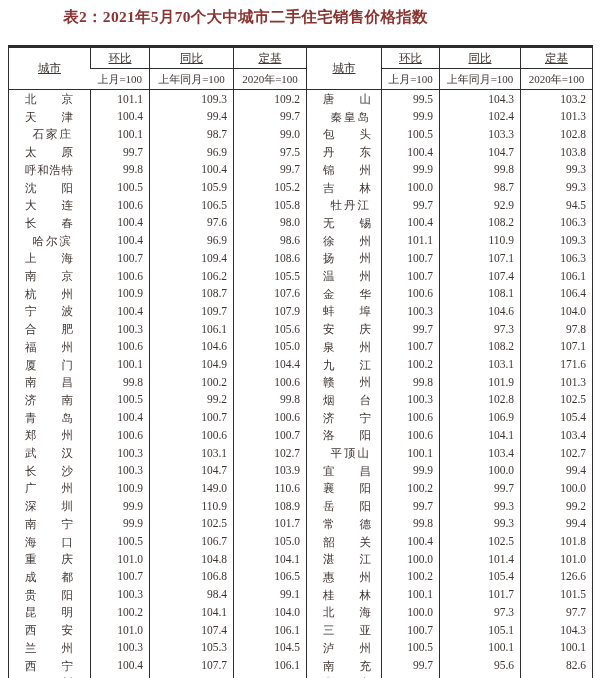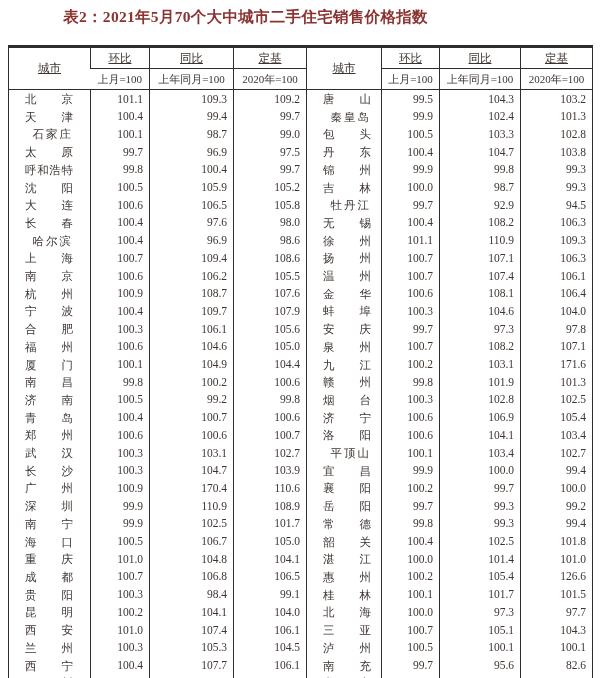--- a/index.html
+++ b/index.html
@@ -298,21 +298,21 @@
           <td class="num">104.7</td>
           <td class="num">103.9</td>
           <td class="city"><span class="cname njust">宜昌</span></td>
           <td class="num">99.9</td>
           <td class="num">100.0</td>
           <td class="num">99.4</td>
         </tr>
         <tr>
           <td class="city"><span class="cname njust">广州</span></td>
           <td class="num">100.9</td>
-          <td class="num">170.4</td>
+          <td class="num">149.0</td>
           <td class="num">110.6</td>
           <td class="city"><span class="cname njust">襄阳</span></td>
           <td class="num">100.2</td>
           <td class="num">99.7</td>
           <td class="num">100.0</td>
         </tr>
         <tr>
           <td class="city"><span class="cname njust">深圳</span></td>
           <td class="num">99.9</td>
           <td class="num">110.9</td>

